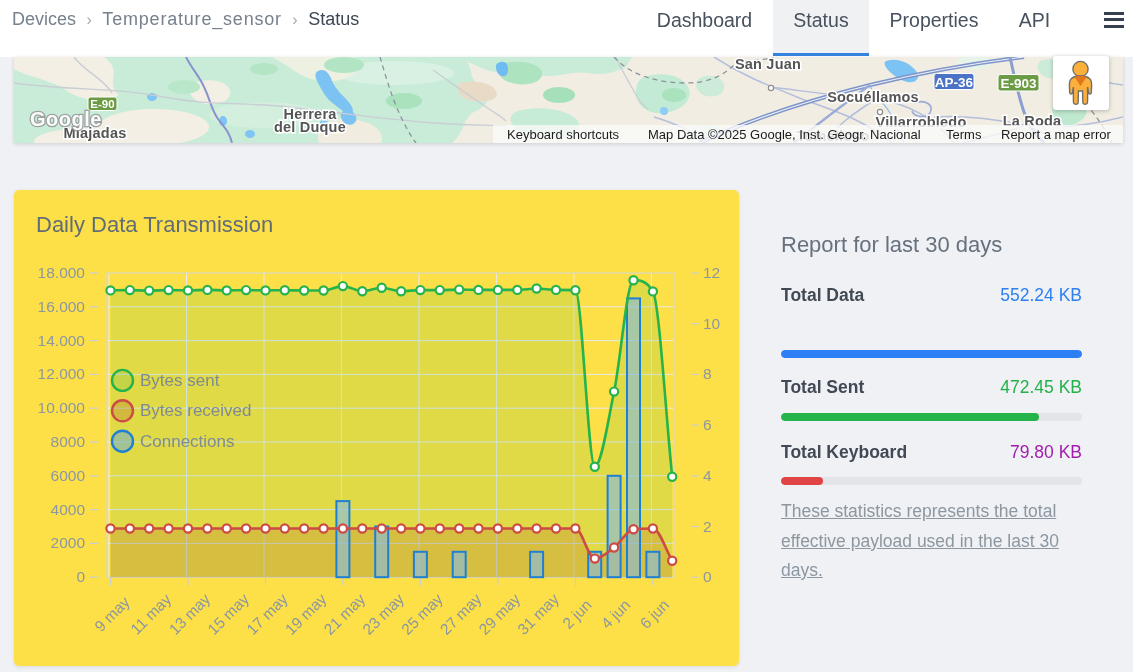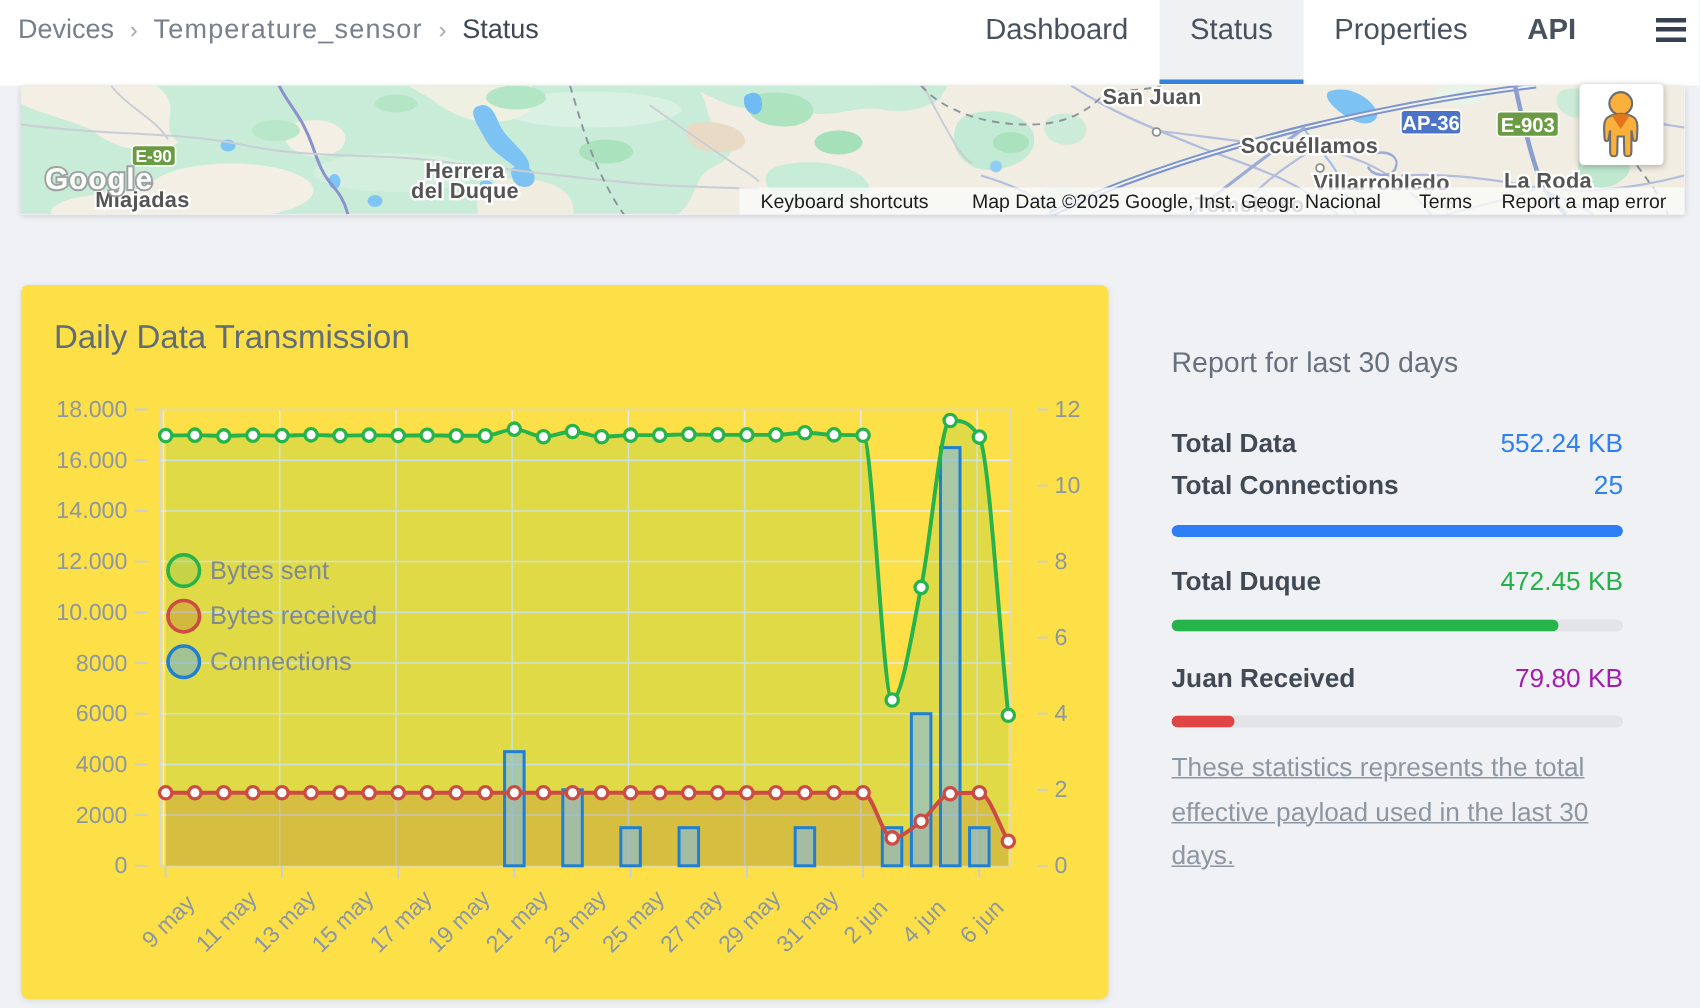--- a/index.html
+++ b/index.html
@@ -21,41 +21,41 @@
   box-shadow:0 1px 4px rgba(0,0,0,0.15); }
 #pegman { position:absolute; left:1053px; top:56px; width:56px; height:54px; background:#fff;
   border-radius:3px; box-shadow:0 1px 4px rgba(0,0,0,0.25); }
 
 #card { position:absolute; left:14px; top:190px; width:725px; height:476px; background:#fde047;
   border-radius:5px; box-shadow:0 1px 4px rgba(0,0,0,0.09); }
 #card h2 { position:absolute; left:22px; top:22px; font-size:22px; font-weight:normal;
   color:#606c77; }
 
 #report { position:absolute; left:781px; top:190px; width:301px; height:476px; }
-#report h2 { position:absolute; left:0; top:42px; font-size:19px; font-weight:normal;
+#report h2 { position:absolute; left:0; top:42px; font-size:22px; font-weight:normal;
   color:#67717e; }
 .rrow { position:absolute; left:0; width:301px; font-size:17.5px; }
 .rrow .lbl { float:left; color:#414a54; font-weight:bold; }
 .rrow .val { float:right; }
 .pbar { position:absolute; left:0; width:301px; height:8px; border-radius:4px;
   background:#e2e4e7; overflow:hidden; }
 .pbar div { height:8px; border-radius:4px; }
 #rtext { position:absolute; left:0; top:307px; width:301px; font-size:17.5px;
   line-height:29.5px; color:#8d97a1;text-decoration:underline; }
 </style>
 </head>
 <body>
 <div id="app">
 
   <div id="hdr">
     <div id="crumb">Devices<span class="sep">›</span><span style="letter-spacing:0.8px">Temperature_sensor</span><span class="sep">›</span><span class="cur">Status</span></div>
     <div class="tab" style="left:656px;width:97px;">Dashboard</div>
     <div class="tab" id="tab-status" style="left:773px;width:96px;">Status</div>
     <div class="tab" style="left:889px;width:90px;">Properties</div>
-    <div class="tab" style="left:1008px;width:53px;font-weight:bold;">API</div>
+    <div class="tab" style="left:1008px;width:53px;">API</div>
     <div id="burger">
         <div></div>
         <div></div>
         <div></div>
       </div>
   </div>
 
   <div id="map">
   <svg width="1109" height="86" viewBox="0 0 1109 86" font-family="'Liberation Sans',sans-serif">
     <rect width="1109" height="86" fill="#f1ede2"></rect>
@@ -365,36 +365,32 @@
         </g>
 </svg>
   </div>
 
   <div id="report">
     <h2>Report for last 30 days</h2>
     <div class="rrow" style="top:95px;">
         <span class="lbl">Total Data</span>
         <span class="val" style="color:#2d7ff2;">552.24 KB</span>
       </div>
-    <div class="rrow" style="top:123px;">
-        <span class="lbl">Total Connections</span>
-        <span class="val" style="color:#2d7ff2;">25</span>
-      </div>
     <div class="pbar" style="top:160px;">
         <div style="width:301px;background:#2e7ef5;"></div>
       </div>
     <div class="rrow" style="top:187px;">
-        <span class="lbl">Total Duque</span>
+        <span class="lbl">Total Sent</span>
         <span class="val" style="color:#24b248;">472.45 KB</span>
       </div>
     <div class="pbar" style="top:223px;">
         <div style="width:258px;background:#24b44a;"></div>
       </div>
     <div class="rrow" style="top:252px;">
-        <span class="lbl">Juan Received</span>
+        <span class="lbl">Total Keyboard</span>
         <span class="val" style="color:#a21caf;">79.80 KB</span>
       </div>
     <div class="pbar" style="top:287px;">
         <div style="width:42px;background:#e04444;"></div>
       </div>
     <div id="rtext">These statistics represents the total effective payload used in the last 30 days.</div>
   </div>
 
 </div>
 

